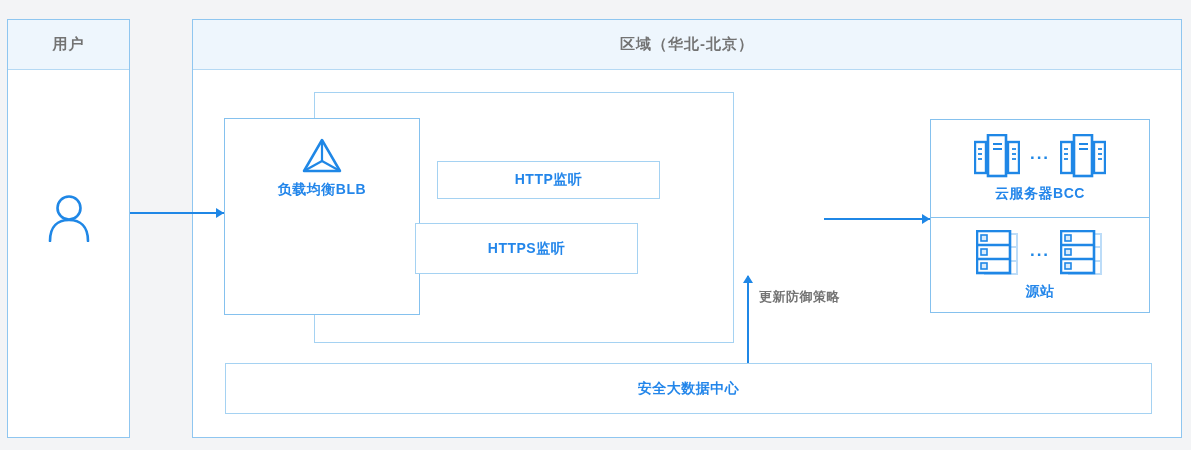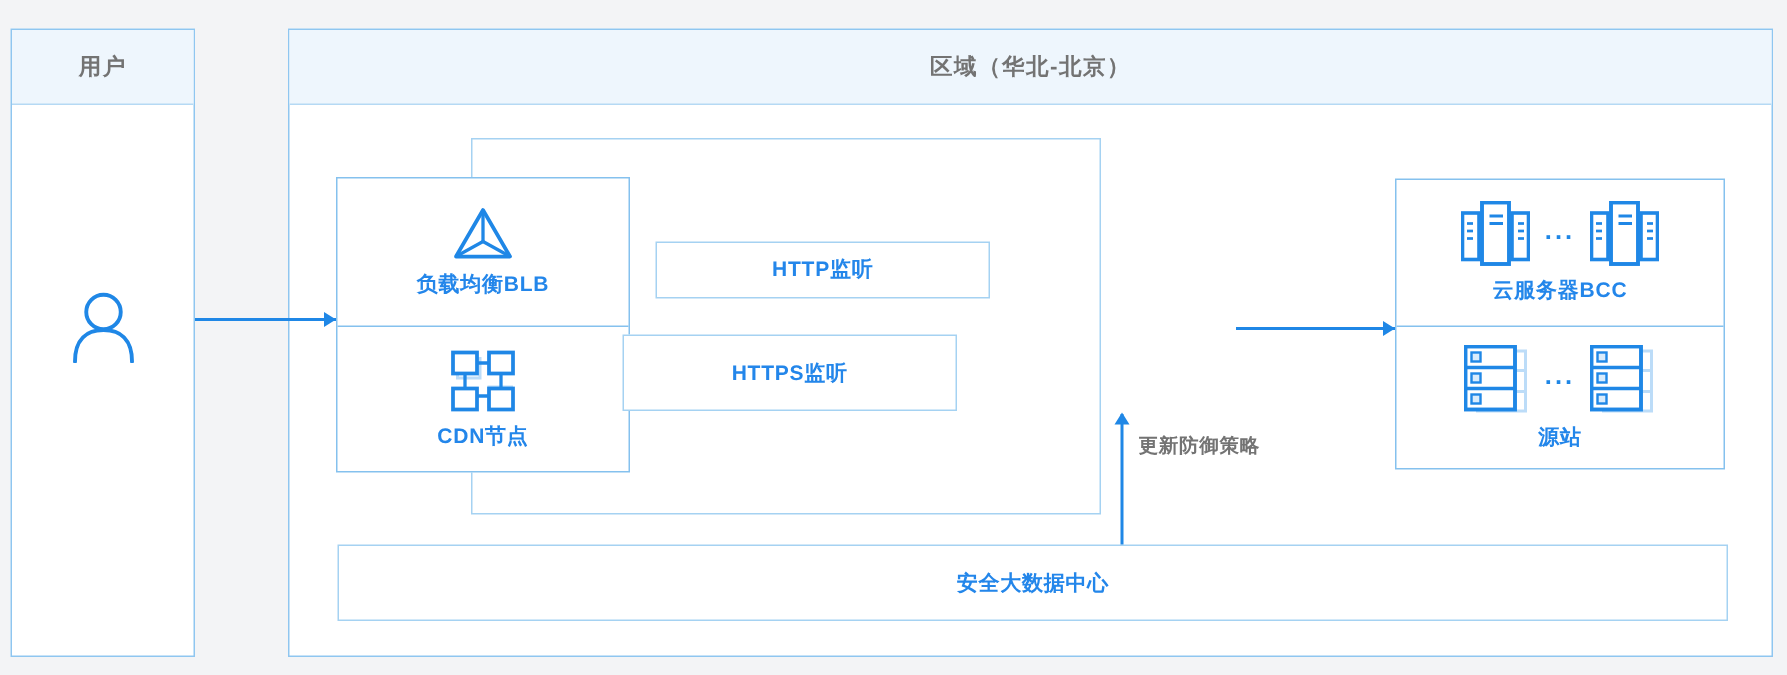--- a/index.html
+++ b/index.html
@@ -155,37 +155,20 @@
       <span class="icon">
         <svg width="40" height="36" viewBox="0 0 40 36">
           <polygon points="20,2 38,33 2,33" fill="none" stroke="#1f87e6" stroke-width="2.5" stroke-linejoin="round"></polygon>
           <line x1="20" y1="2" x2="20" y2="23" stroke="#1f87e6" stroke-width="2.2"></line>
           <line x1="20" y1="23" x2="2" y2="33" stroke="#1f87e6" stroke-width="2.2"></line>
           <line x1="20" y1="23" x2="38" y2="33" stroke="#1f87e6" stroke-width="2.2"></line>
         </svg>
       </span>
       <span class="blue-label">负载均衡BLB</span>
     </div>
-    <div class="cell cell-top-border" style="height:98px;">
-      <span class="icon">
-        <svg width="44" height="42" viewBox="0 0 44 42">
-          <rect x="5" y="6" width="15" height="13" fill="none" stroke="#bcdcf8" stroke-width="2"></rect>
-          <rect x="26" y="25" width="15" height="13" fill="none" stroke="#bcdcf8" stroke-width="2"></rect>
-          <line x1="18" y1="9" x2="28" y2="9" stroke="#1f87e6" stroke-width="2.2"></line>
-          <line x1="18" y1="31" x2="28" y2="31" stroke="#1f87e6" stroke-width="2.2"></line>
-          <line x1="10" y1="15" x2="10" y2="26" stroke="#1f87e6" stroke-width="2.2"></line>
-          <line x1="34" y1="15" x2="34" y2="26" stroke="#1f87e6" stroke-width="2.2"></line>
-          <rect x="2" y="2" width="16" height="14" fill="#ffffff" stroke="#1f87e6" stroke-width="2.5"></rect>
-          <rect x="26" y="2" width="16" height="14" fill="#ffffff" stroke="#1f87e6" stroke-width="2.5"></rect>
-          <rect x="2" y="26" width="16" height="14" fill="#ffffff" stroke="#1f87e6" stroke-width="2.5"></rect>
-          <rect x="26" y="26" width="16" height="14" fill="#ffffff" stroke="#1f87e6" stroke-width="2.5"></rect>
-        </svg>
-      </span>
-      <span class="blue-label">CDN节点</span>
-    </div>
   </div>
 
   <div class="lightbox" style="left:437px;top:161px;width:223px;height:38px;">
     <span class="blue-label">HTTP监听</span>
   </div>
 
   <div class="lightbox" style="left:415px;top:223px;width:223px;height:51px;">
     <span class="blue-label">HTTPS监听</span>
   </div>
 

